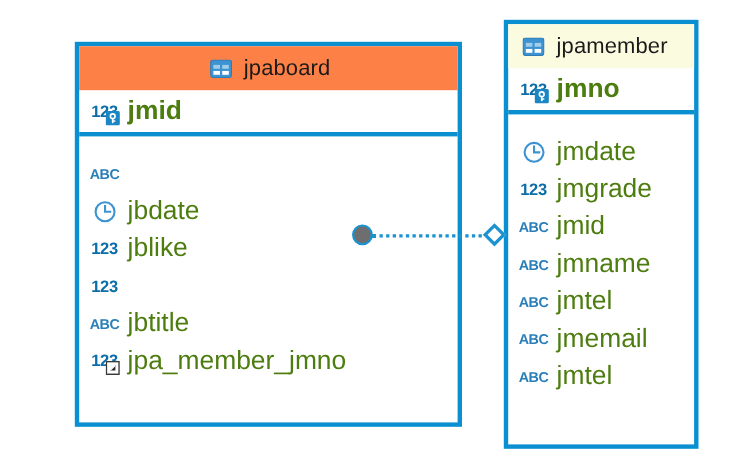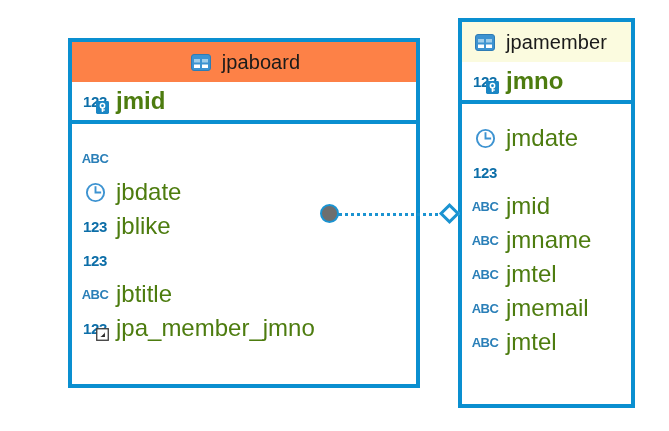--- a/index.html
+++ b/index.html
@@ -263,20 +263,21 @@
             <path d="M10.5 5.2 L10.5 10.5 L15.2 10.5" fill="none" stroke="#3d93d1" stroke-width="1.9" stroke-linecap="square"></path>
           </svg>
         </span>
         <span class="row-label">jmdate</span>
       </div>
 
       <div class="row">
         <span class="icon">
           <span class="icon-num">123</span>
         </span>
+        <span class="row-label">jmgrade</span>
       </div>
 
       <div class="row">
         <span class="icon">
           <span class="icon-abc">ABC</span>
         </span>
         <span class="row-label">jmid</span>
       </div>
 
       <div class="row">

